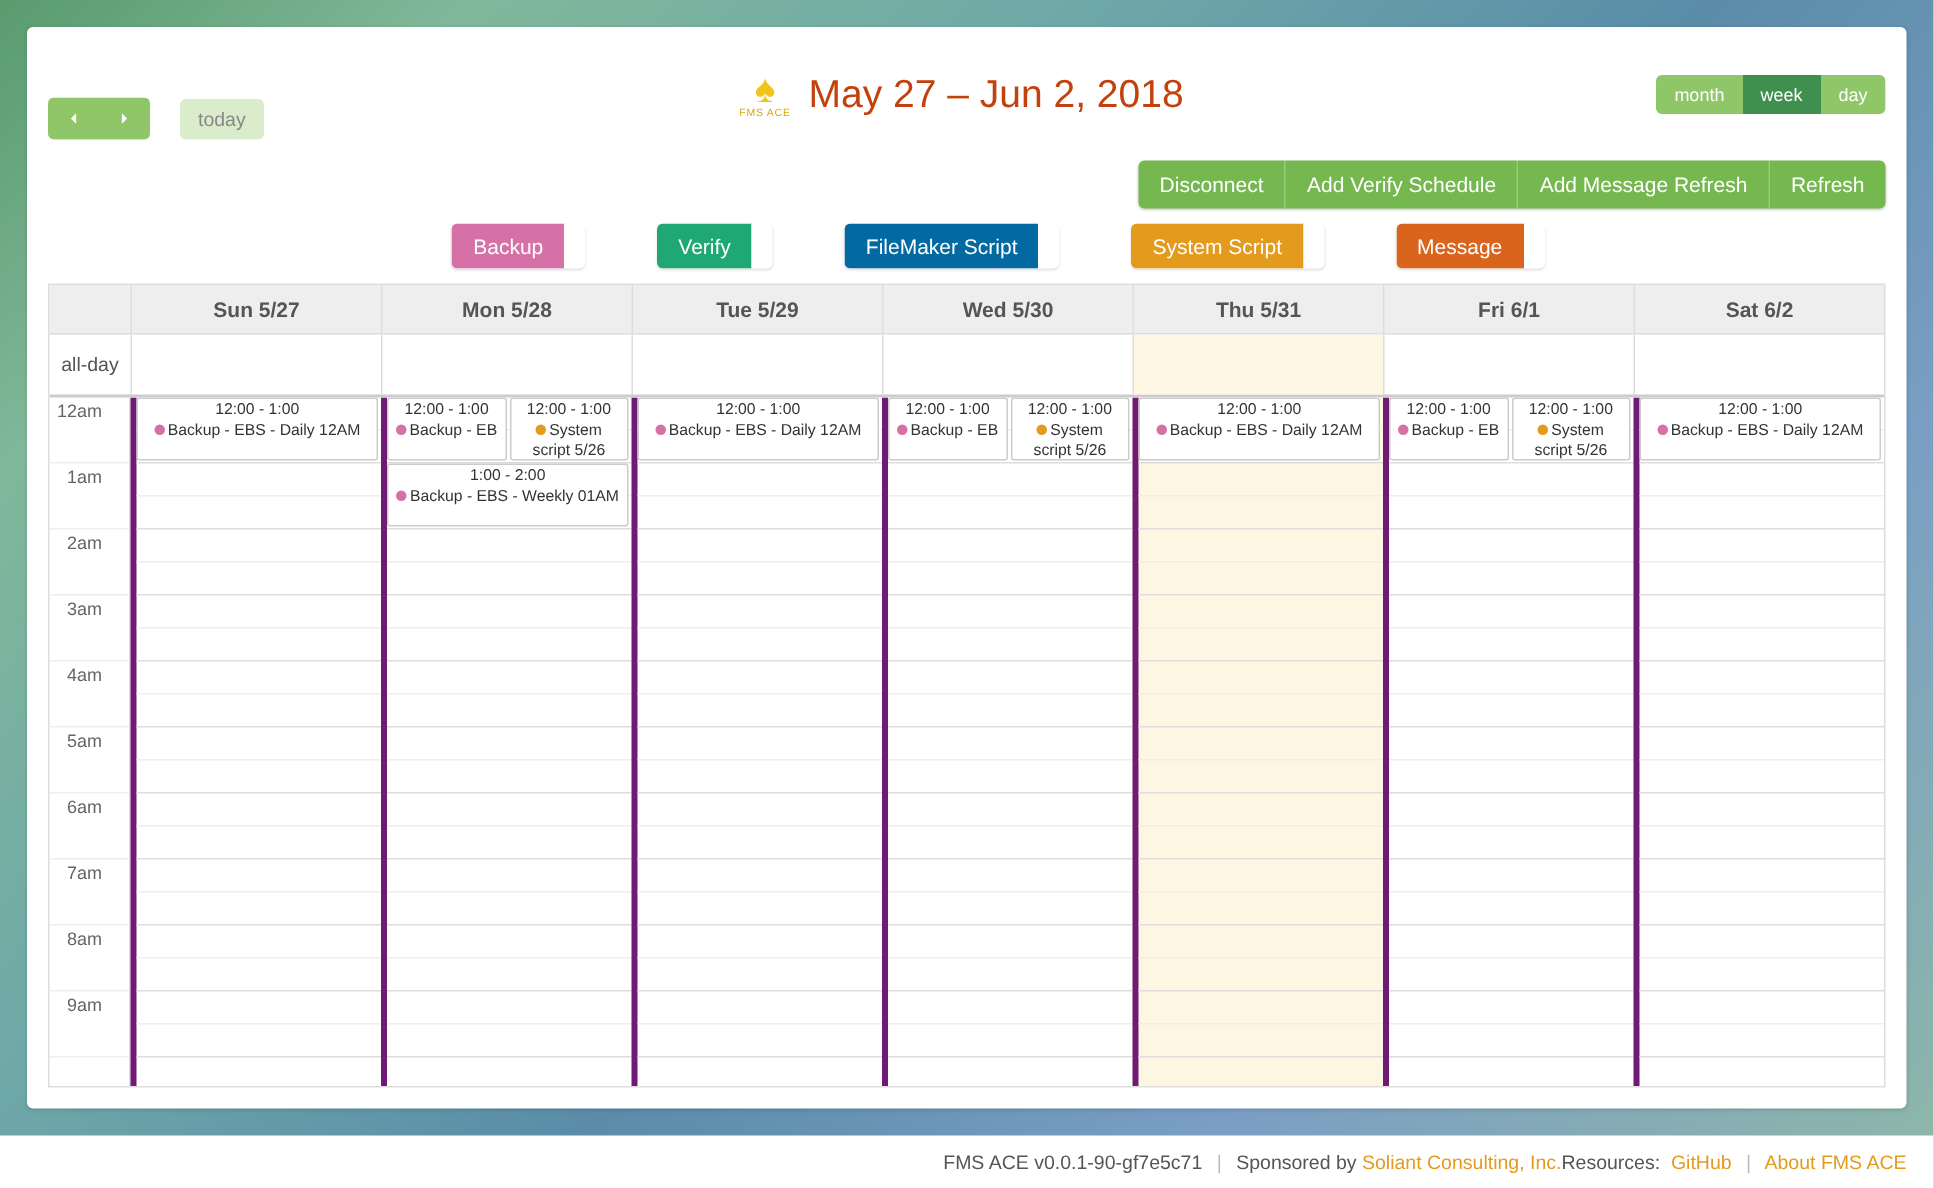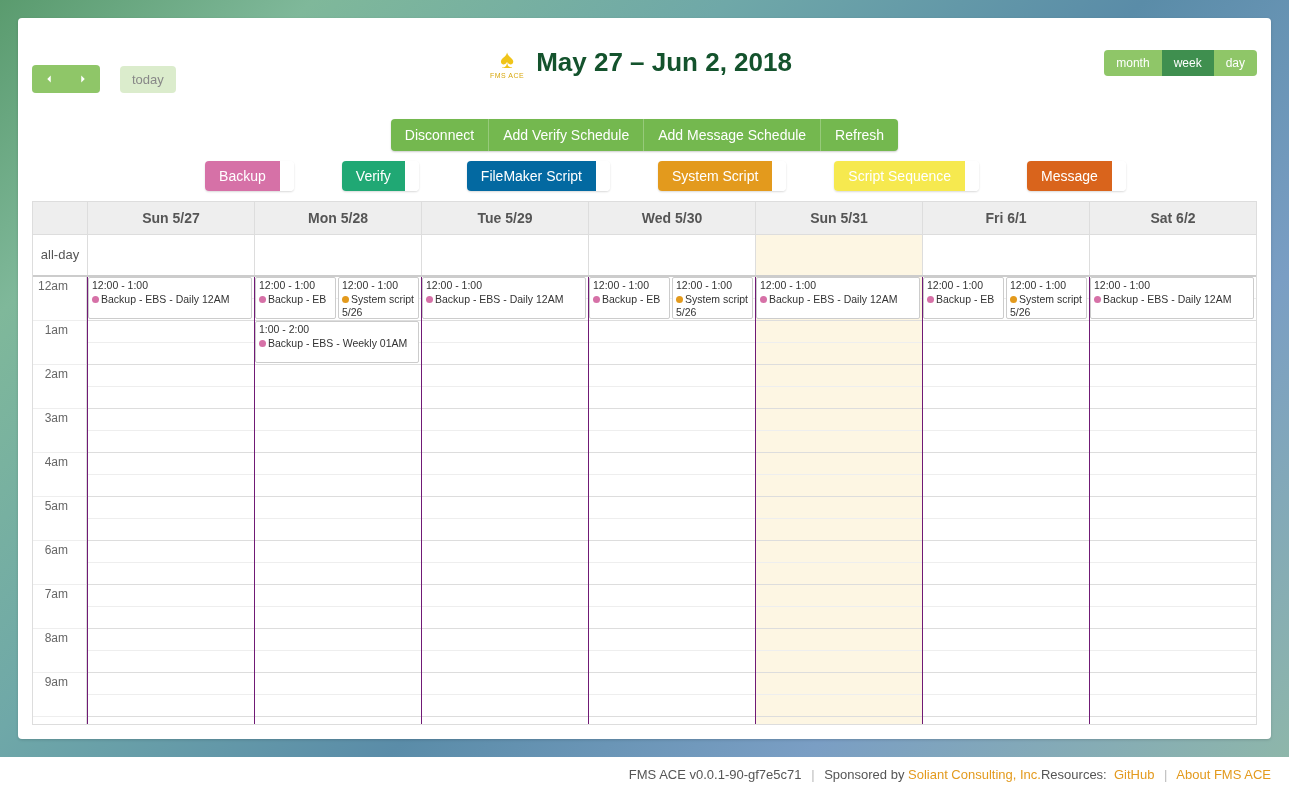--- a/index.html
+++ b/index.html
@@ -40,25 +40,25 @@
   border: none;
   border-radius: 4px;
   padding: 6px 12px;
   cursor: pointer;
   font-size: 13px;
 }
 .title-wrap { display: flex; align-items: center; gap: 10px; }
 .logo { width: 38px; text-align: center; }
 .logo-icon { color: #f0c419; font-size: 26px; line-height: 1; }
 .logo-text { font-size: 7px; color: #d8a80f; letter-spacing: .5px; }
-.title-text { font-size: 26px; font-weight: 700; color: #14532d; }
+.title-text { font-size: 26px; font-weight: 400; color: #c2410c; }
 .view-switch { display: flex; border-radius: 4px; overflow: hidden; box-shadow: inset 0 -1px 2px rgba(0,0,0,.1); }
 .view-btn { background: #8fc668; color: #fff; border: none; padding: 6px 12px; cursor: pointer; font-size: 12px; }
 .view-btn.active { background: #3f8f4f; }
-.toolbar-row { display: flex; justify-content: center; margin-top: 20px; }
+.toolbar-row { display: flex; justify-content: flex-end; margin-top: 8px; }
 .toolbar-grp {
   display: flex; border-radius: 4px; overflow: hidden;
   background: #74b84f;
   box-shadow: 0 1px 2px rgba(0,0,0,.2);
 }
 .tool-btn {
   background: transparent; color: #fff; border: none;
   padding: 8px 14px; cursor: pointer; font-size: 14px;
   border-right: 1px solid rgba(255,255,255,.25);
 }
@@ -81,21 +81,21 @@
 .cal-header { display: grid; grid-template-columns: 54px repeat(7, 1fr); background: #eee; border-bottom: 1px solid #ddd; }
 .cal-head-cell { padding: 8px 4px; text-align: center; font-weight: 600; font-size: 14px; color: #555; border-left: 1px solid #ddd; }
 .cal-head-cell:first-child { border-left: none; }
 .allday-row { display: grid; grid-template-columns: 54px repeat(7, 1fr); border-bottom: 2px solid #ccc; }
 .allday-label { padding: 12px 4px; font-size: 13px; color: #555; text-align: center; }
 .allday-cell { border-left: 1px solid #ddd; min-height: 40px; }
 .allday-cell.today { background: #fdf6e3; }
 .time-grid { flex: 1; overflow: hidden; display: grid; grid-template-columns: 54px repeat(7, 1fr); position: relative; }
 .time-axis { border-right: 1px solid #ddd; }
 .time-label { height: 44px; text-align: right; padding-right: 18px; font-size: 12px; color: #666; border-bottom: 1px solid #eee; padding-top: 2px; }
-.day-col { border-left: 1px solid #701a75; position: relative; }
+.day-col { border-left: 4px solid #701a75; position: relative; text-align: center; }
 .day-col.today { background: #fdf6e3; }
 .hour-slot { height: 22px; border-bottom: 1px solid #eee; }
 .hour-slot.major { border-bottom: 1px solid #ddd; }
 .event {
   position: absolute; left: 1px; right: 1px;
   background: #fff; border: 1px solid #ccc; border-radius: 2px;
   font-size: 10.5px; padding: 1px 3px; overflow: hidden;
   line-height: 1.3;
 }
 .event .dot { display: inline-block; width: 7px; height: 7px; border-radius: 50%; margin-right: 2px; vertical-align: middle; }
@@ -143,60 +143,56 @@
       <button class="view-btn">month</button>
       <button class="view-btn active">week</button>
       <button class="view-btn">day</button>
     </div>
   </div>
 
   <div class="toolbar-row">
     <div class="toolbar-grp" id="toolbar-grp">
         <button class="tool-btn">Disconnect</button>
         <button class="tool-btn">Add Verify Schedule</button>
-        <button class="tool-btn">Add Message Schedule</button>
+        <button class="tool-btn">Add Message Refresh</button>
         <button class="tool-btn">Refresh</button>
       </div>
   </div>
 
   <div class="filter-row" id="filter-row">
       <div class="filter-pill pill-backup">
         <div class="filter-main">Backup</div>
         <div class="filter-toggle"></div>
       </div>
       <div class="filter-pill pill-verify">
         <div class="filter-main">Verify</div>
         <div class="filter-toggle"></div>
       </div>
       <div class="filter-pill pill-fmscript">
         <div class="filter-main">FileMaker Script</div>
         <div class="filter-toggle"></div>
       </div>
       <div class="filter-pill pill-sysscript">
         <div class="filter-main">System Script</div>
-        <div class="filter-toggle"></div>
-      </div>
-      <div class="filter-pill pill-seq">
-        <div class="filter-main">Script Sequence</div>
         <div class="filter-toggle"></div>
       </div>
       <div class="filter-pill pill-msg">
         <div class="filter-main">Message</div>
         <div class="filter-toggle"></div>
       </div>
     </div>
 
   <div class="calendar">
     <div class="cal-header" id="cal-header">
       <div class="cal-head-cell"></div>
     <div class="cal-head-cell">Sun 5/27</div>
         <div class="cal-head-cell">Mon 5/28</div>
         <div class="cal-head-cell">Tue 5/29</div>
         <div class="cal-head-cell">Wed 5/30</div>
-        <div class="cal-head-cell">Sun 5/31</div>
+        <div class="cal-head-cell">Thu 5/31</div>
         <div class="cal-head-cell">Fri 6/1</div>
         <div class="cal-head-cell">Sat 6/2</div>
       </div>
     <div class="allday-row" id="allday-row">
       <div class="allday-label">all-day</div>
     <div class="allday-cell"></div>
         <div class="allday-cell"></div>
         <div class="allday-cell"></div>
         <div class="allday-cell"></div>
         <div class="allday-cell today"></div>

